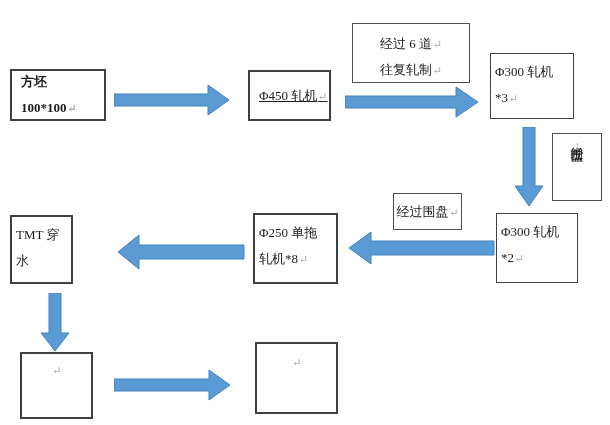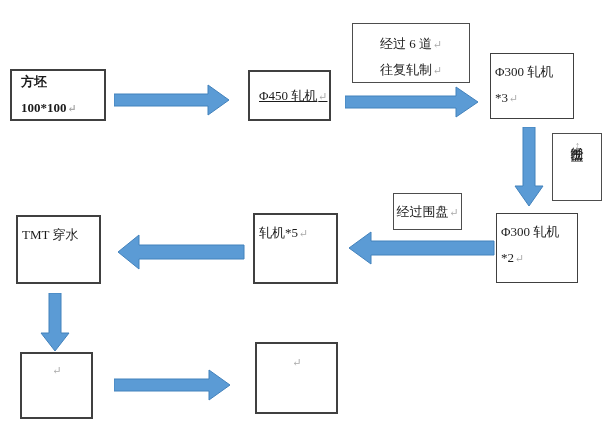--- a/index.html
+++ b/index.html
@@ -103,30 +103,31 @@
     <span><span>经过围盘</span><span class="mark" style="color: rgb(168, 168, 168);">↵</span></span>
   </div>
 
   <div class="block-arrow" style="left:348px; top:231px;">
     <svg width="147" height="34">
       <polygon points="146,10 23,10 23,1 1,17 23,33 23,24 146,24" stroke-width="1" fill="#5b9bd5" stroke="#4382bc"></polygon>
     </svg>
   </div>
 
   <div class="shape-box pad" style="left:253px; top:213px; width:85px; height:71px;">
-    <div><span>轧机*5</span><span class="mark" style="color: rgb(168, 168, 168);">↵</span></div>
+    <div><span>Φ250 单拖</span></div>
+    <div><span>轧机*8</span><span class="mark" style="color: rgb(168, 168, 168);">↵</span></div>
   </div>
 
   <div class="block-arrow" style="left:117px; top:234px;">
     <svg width="128" height="36">
       <polygon points="127,11 22,11 22,1 1,18 22,35 22,25 127,25" stroke-width="1" fill="#5b9bd5" stroke="#4382bc"></polygon>
     </svg>
   </div>
 
-  <div class="shape-box pad" style="left:16px; top:215px; width:85px; height:69px;">
+  <div class="shape-box pad" style="left:10px; top:215px; width:63px; height:69px;">
     <div><span>TMT 穿水</span></div>
   </div>
 
   <div class="block-arrow" style="left:40px; top:293px;">
     <svg width="30" height="59">
       <polygon points="9,0 9,40 1,40 15,58 29,40 21,40 21,0" stroke-width="1" fill="#5b9bd5" stroke="#4382bc"></polygon>
     </svg>
   </div>
 
   <div class="shape-box hcenter" style="left:20px; top:352px; width:73px; height:67px; padding-top:4px;">

